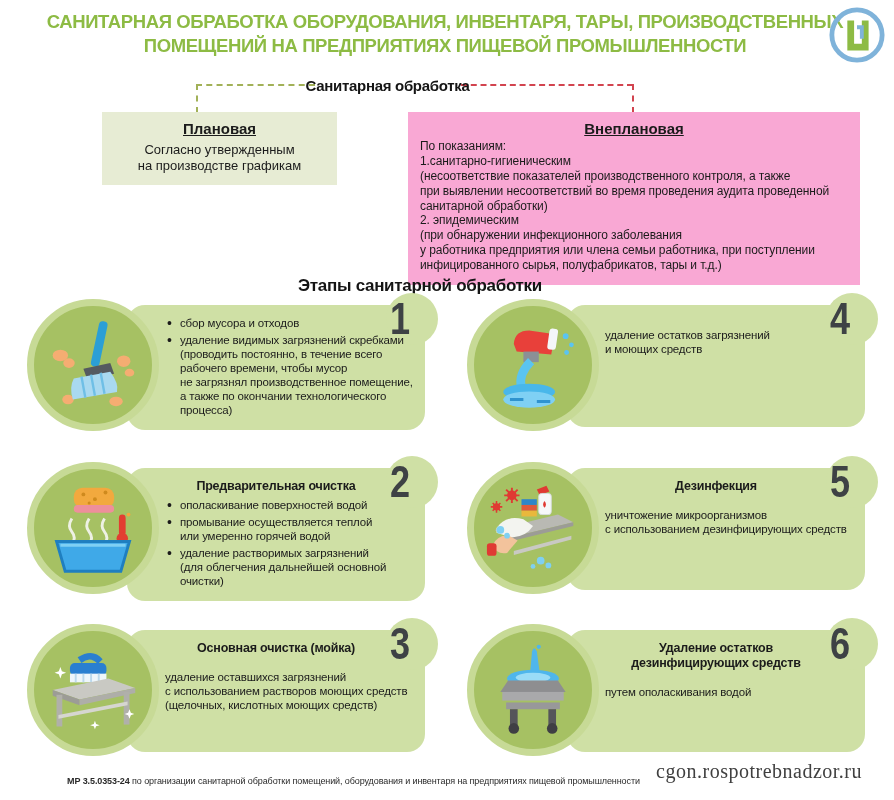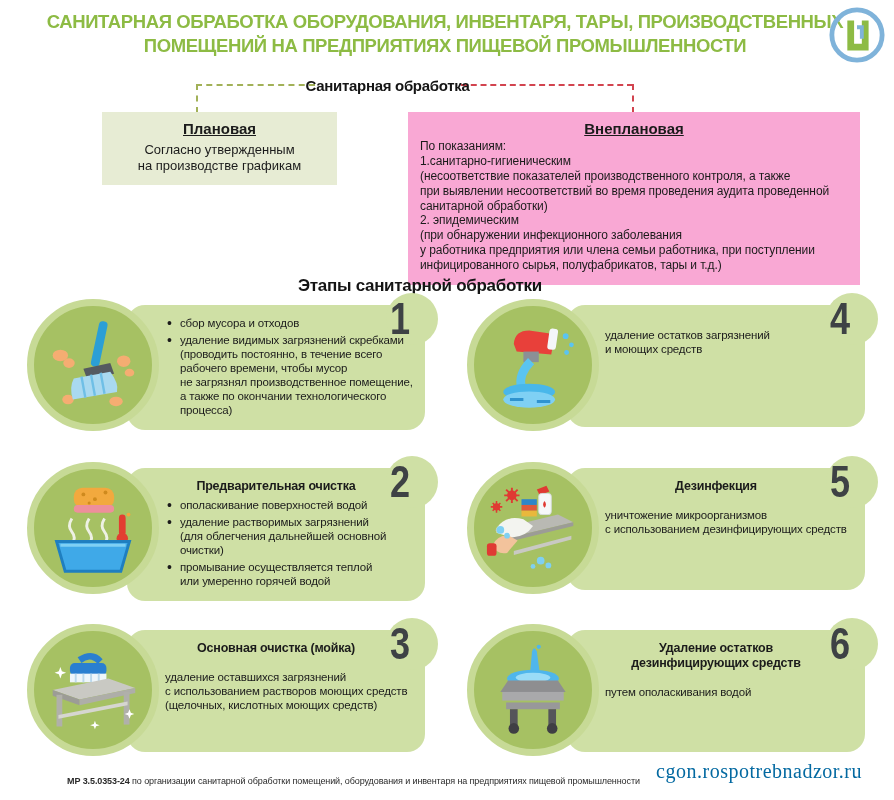--- a/index.html
+++ b/index.html
@@ -84,21 +84,21 @@
   #stage-3{left:27px;top:620px;}
   #stage-4{left:467px;top:295px;}
   #stage-5{left:467px;top:458px;}
   #stage-6{left:467px;top:620px;}
   #stage-2 .stage-card{min-height:130px;}
   
   .footer-ref{left:35px;top:776px;font-size:9px;color:#2a2a2a;letter-spacing:-0.1px;}
   .footer-ref b{font-weight:bold;padding-left:32px;}
   .watermark{
     left:582px;top:760px;width:280px;text-align:right;
-    font-family:"Liberation Serif",serif;font-size:20px;color:#0369a1;letter-spacing:0.5px;
+    font-family:"Liberation Serif",serif;font-size:20px;color:#404040;letter-spacing:0.5px;
   }
 </style>
 </head>
 <body>
 
 <div class="abs page-title">САНИТАРНАЯ ОБРАБОТКА ОБОРУДОВАНИЯ, ИНВЕНТАРЯ, ТАРЫ, ПРОИЗВОДСТВЕННЫХ
 ПОМЕЩЕНИЙ НА ПРЕДПРИЯТИЯХ ПИЩЕВОЙ ПРОМЫШЛЕННОСТИ</div>
 
 <div class="abs logo">
   <svg viewBox="0 0 60 60">
@@ -166,25 +166,25 @@
   </div>
 </div>
 
 <div class="stage" id="stage-2">
   <div class="stage-card">
     <div class="num-bump"></div>
     <div class="stage-num">2</div>
     <div class="stage-title">Предварительная очистка</div>
     <ul class="stage-bullets">
       <li>ополаскивание поверхностей водой</li>
+      <li>промывание осуществляется теплой
+или умеренно горячей водой</li>
       <li>удаление растворимых загрязнений
 (для облегчения дальнейшей основной
 очистки)</li>
-      <li>промывание осуществляется теплой
-или умеренно горячей водой</li>
     </ul>
   </div>
   <div class="stage-circle">
     <svg viewBox="0 0 100 100">
       <rect x="30" y="8" width="42" height="21" rx="9" fill="#f2a93e"></rect>
       <circle cx="40" cy="15" r="2" fill="#cf8a1e"></circle>
         <circle cx="52" cy="20" r="2" fill="#cf8a1e"></circle>
       <circle cx="63" cy="13" r="2" fill="#cf8a1e"></circle>
         <circle cx="46" cy="24" r="1.6" fill="#cf8a1e"></circle>
       <rect x="30" y="26" width="42" height="8" rx="4" fill="#ee8f9b"></rect>

